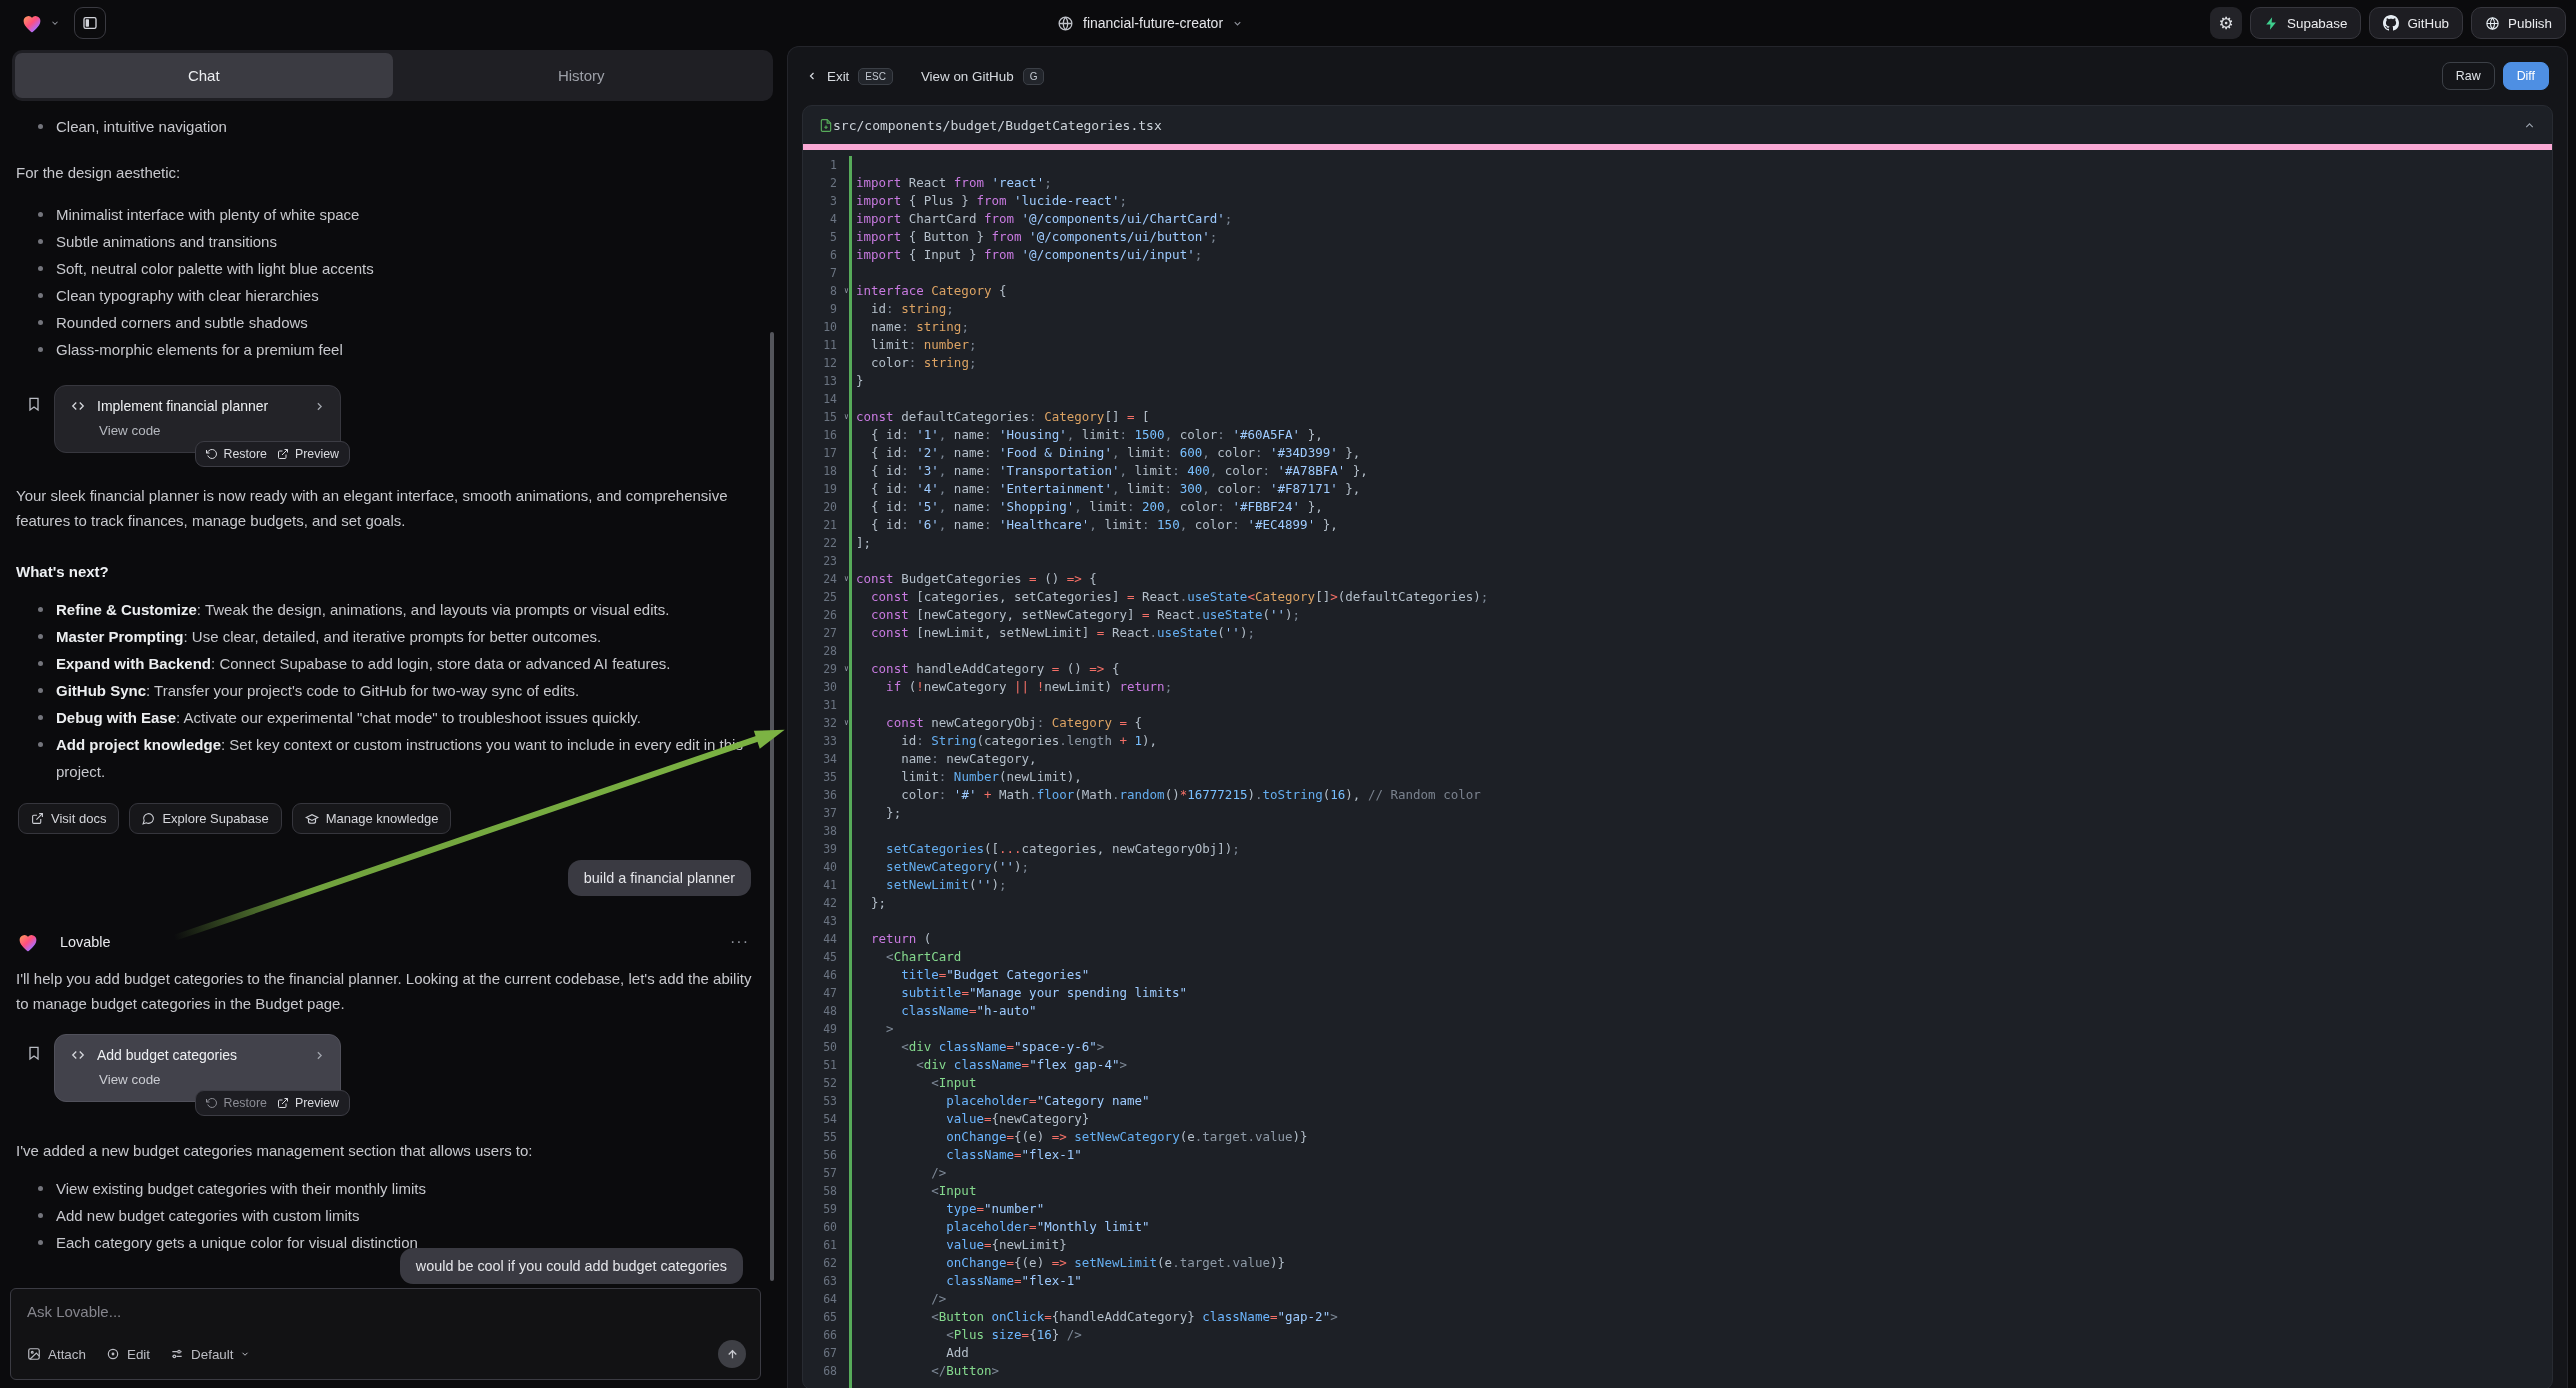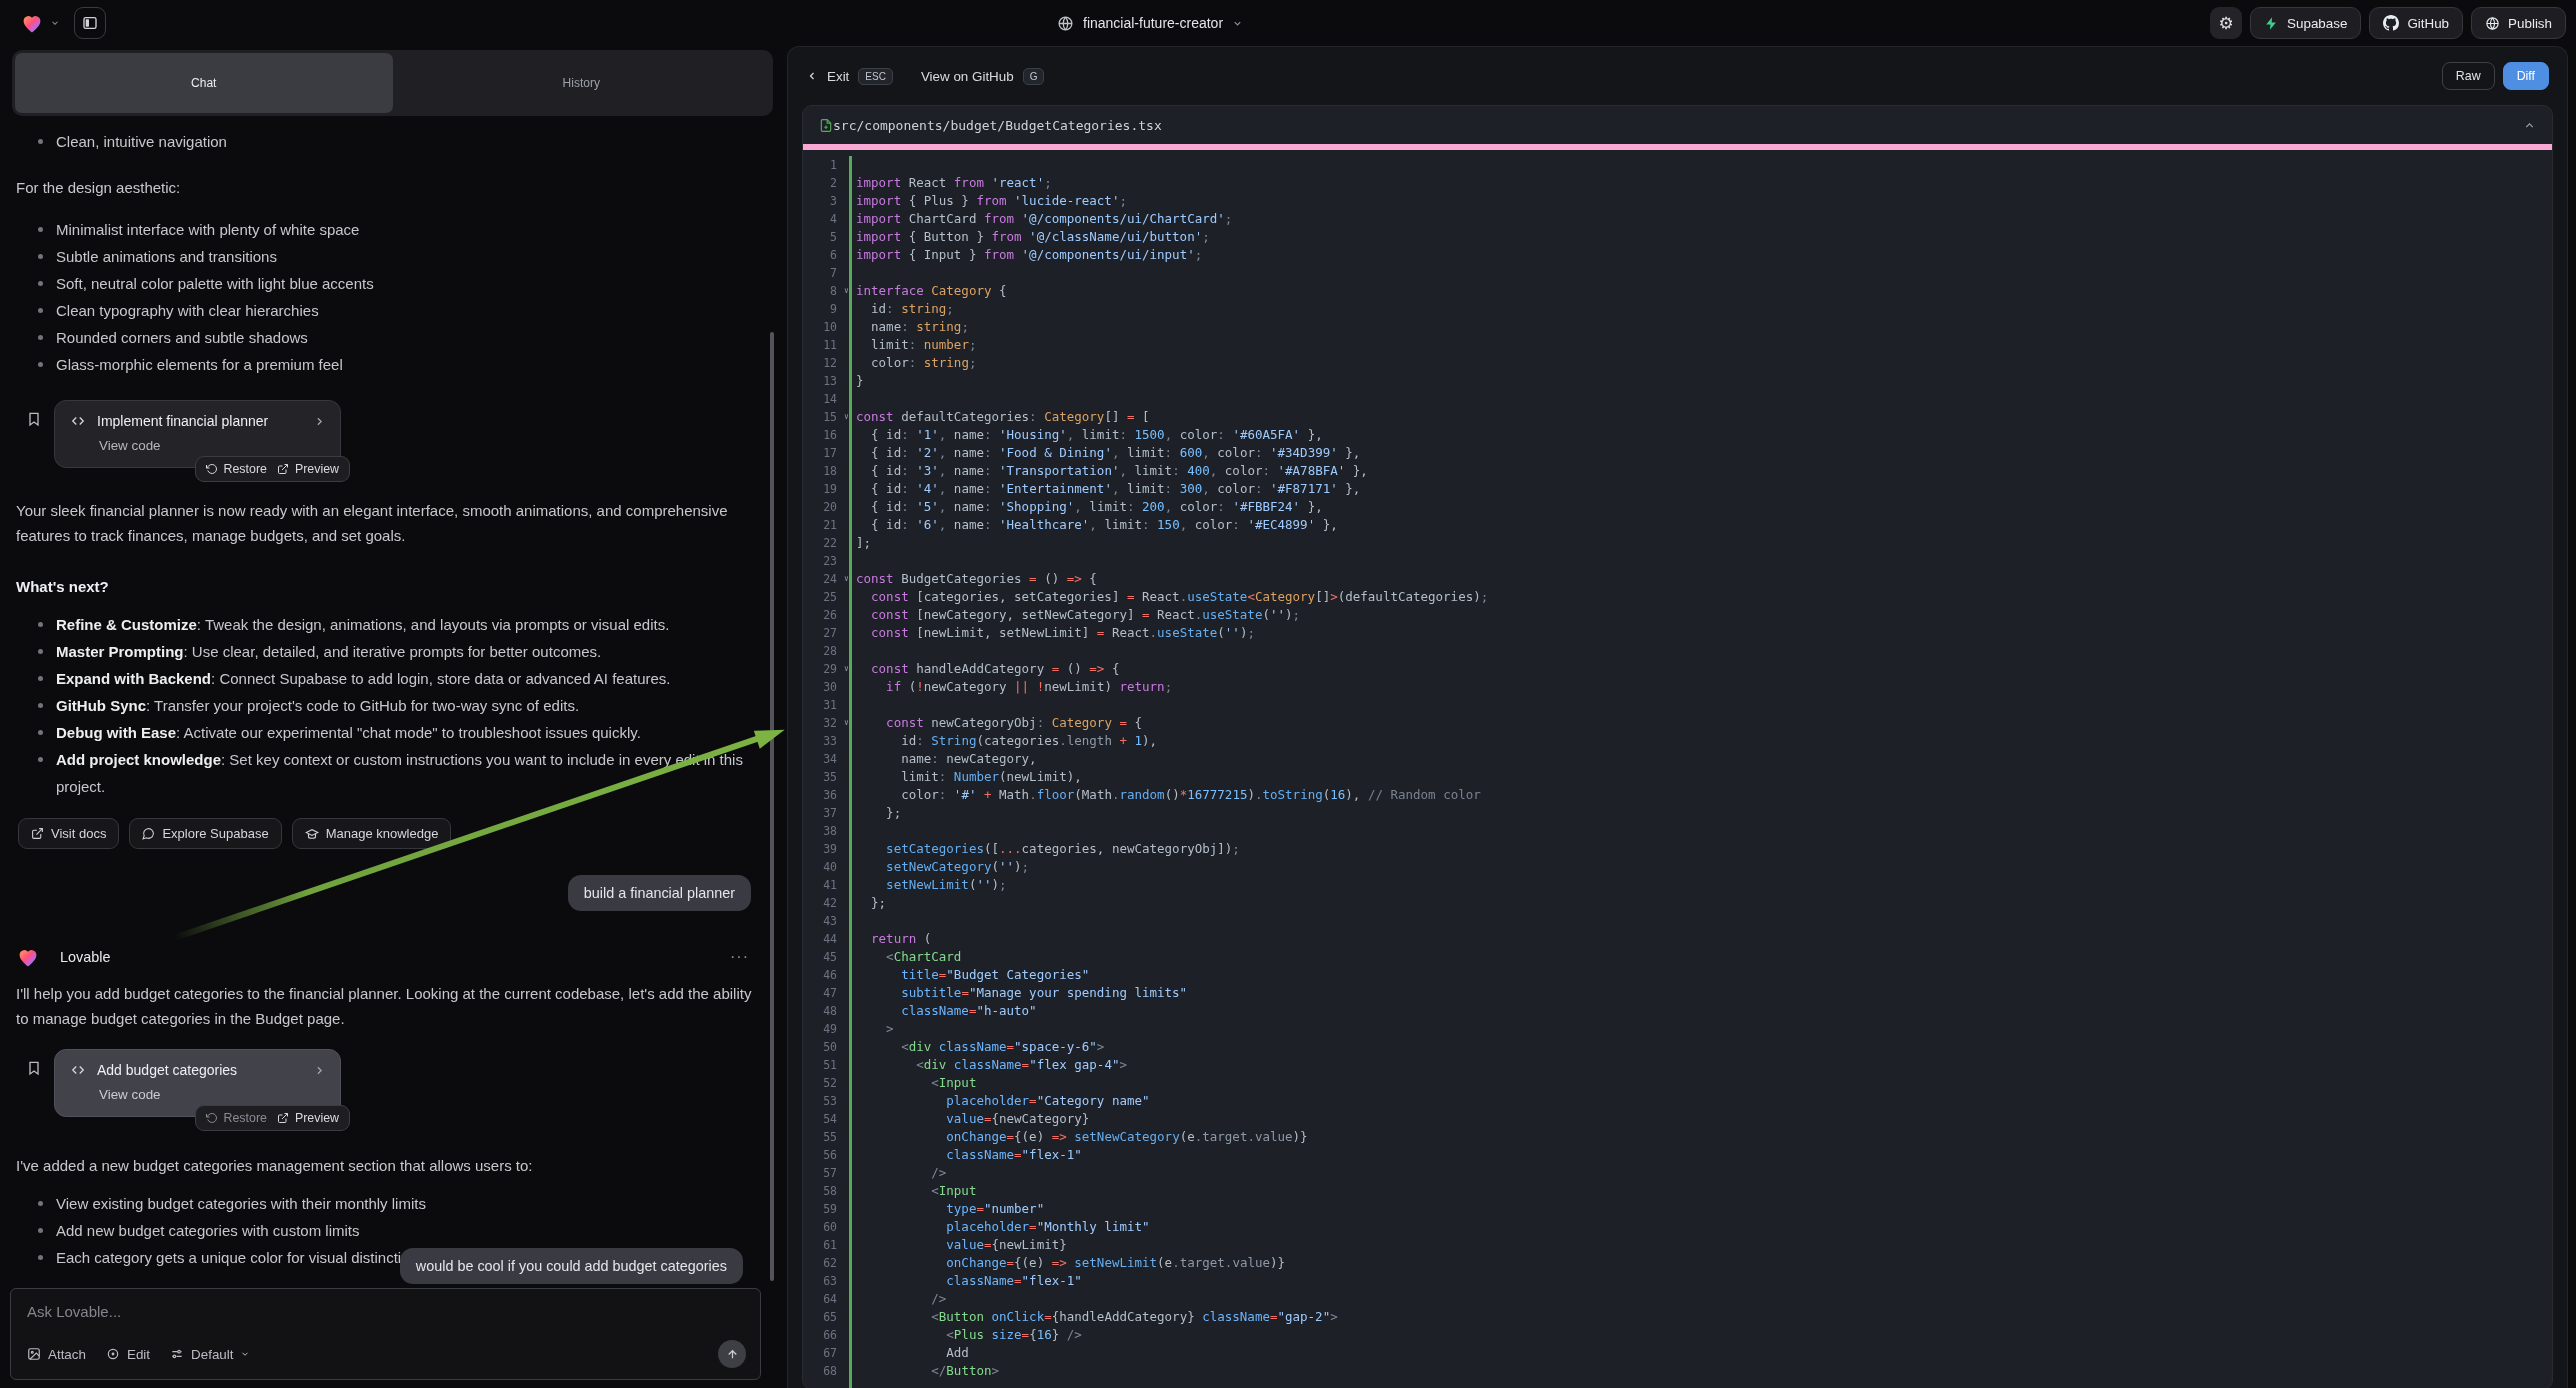--- a/index.html
+++ b/index.html
@@ -15,21 +15,21 @@
   .panel-btn { width:32px; height:32px; margin-left:14px; border:1px solid #3a3a41; border-radius:9px; display:flex; align-items:center; justify-content:center; color:#d2d4da; background:transparent; }
   .project { position:absolute; left:1057px; top:0; height:46px; display:flex; align-items:center; gap:9px; color:#e4e5e9; font-size:14px; }
   .project .globe { color:#c0c3ca; }
   .tb-right { position:absolute; right:10px; top:7px; display:flex; align-items:center; gap:8px; }
   .icon-btn { width:32px; height:32px; background:#232328; border-radius:9px; display:flex; align-items:center; justify-content:center; color:#dcdee2; font-size:17px; border:none; }
   .tb-btn { height:32px; display:inline-flex; align-items:center; gap:8px; padding:0 13px; background:#1d1d22; border:1px solid #36363d; border-radius:10px; color:#ebecef; font-size:13.4px; }
 
   
   .chat { position:absolute; left:0; top:46px; width:779px; height:1342px; }
   .tabs { display:flex; background:#1f1f24; border-radius:10px; padding:3px; margin:4px 6px 0 12px; }
-  .tab { flex:1; text-align:center; font-size:12px; color:#9da0a8; padding:23px 0; border-radius:7px; cursor:default; }
+  .tab { flex:1; text-align:center; font-size:15px; color:#9da0a8; padding:14px 0; border-radius:7px; cursor:default; }
   .tab.active { background:#3b3b42; color:#eceef1; }
   .chat-scroll { padding:10px 18px 0 16px; }
   .msg { font-size:15px; line-height:25px; color:#c7c8cd; margin-top:30px; }
   .msg.strong { color:#eef0f3; font-weight:bold; margin-top:26px; }
   ul.blist { list-style:none; }
   ul.blist li { display:flex; font-size:15px; line-height:27px; color:#c7c8cd; }
   ul.blist li .dot { flex:none; width:5px; height:5px; border-radius:50%; background:#74757c; margin:11px 13px 0 22px; }
   ul.blist li b { color:#eceef0; }
   ul.intro { margin-top:2px; }
   .design-head { margin-top:20px; }
@@ -458,21 +458,21 @@
               <span class="ct"><span class="t-kw">import</span><span class="t-pln"> { Plus } </span><span class="t-kw">from</span><span class="t-pln"> </span><span class="t-str">'lucide-react'</span><span class="t-pun">;</span></span>
             </div>
             <div class="cl">
               <span class="ln">4</span>
               <span class="fold"></span>
               <span class="ct"><span class="t-kw">import</span><span class="t-pln"> ChartCard </span><span class="t-kw">from</span><span class="t-pln"> </span><span class="t-str">'@/components/ui/ChartCard'</span><span class="t-pun">;</span></span>
             </div>
             <div class="cl">
               <span class="ln">5</span>
               <span class="fold"></span>
-              <span class="ct"><span class="t-kw">import</span><span class="t-pln"> { Button } </span><span class="t-kw">from</span><span class="t-pln"> </span><span class="t-str">'@/className/ui/button'</span><span class="t-pun">;</span></span>
+              <span class="ct"><span class="t-kw">import</span><span class="t-pln"> { Button } </span><span class="t-kw">from</span><span class="t-pln"> </span><span class="t-str">'@/components/ui/button'</span><span class="t-pun">;</span></span>
             </div>
             <div class="cl">
               <span class="ln">6</span>
               <span class="fold"></span>
               <span class="ct"><span class="t-kw">import</span><span class="t-pln"> { Input } </span><span class="t-kw">from</span><span class="t-pln"> </span><span class="t-str">'@/components/ui/input'</span><span class="t-pun">;</span></span>
             </div>
             <div class="cl">
               <span class="ln">7</span>
               <span class="fold"></span>
               <span class="ct"></span>

